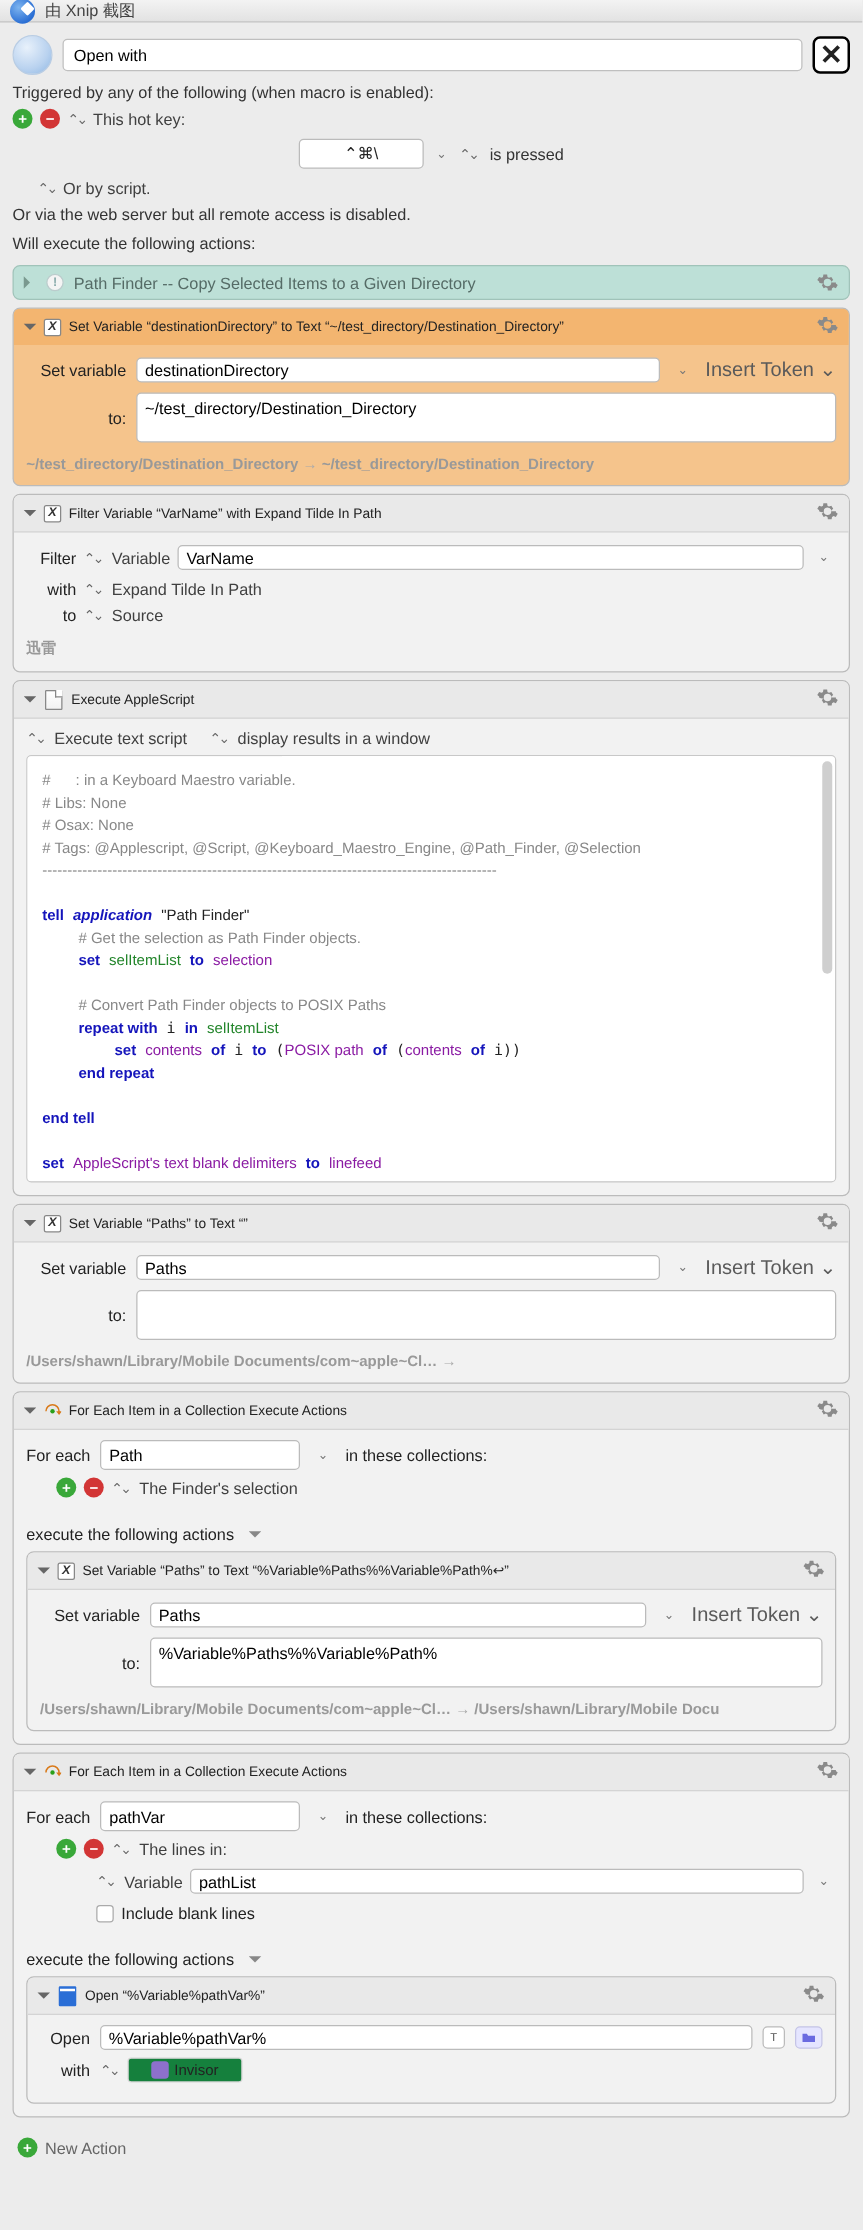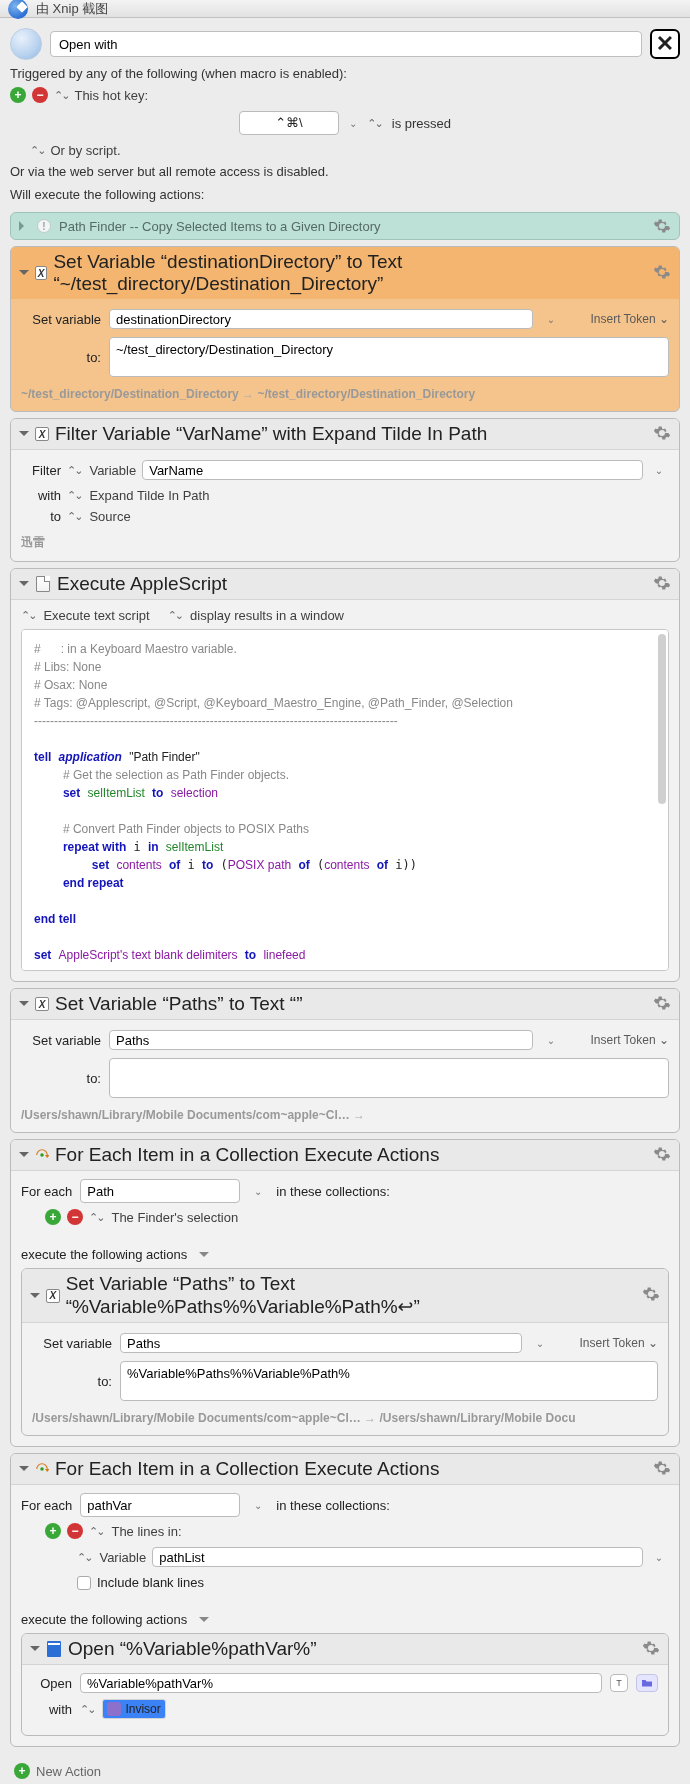--- a/index.html
+++ b/index.html
@@ -36,29 +36,29 @@
   .ab-head { display:flex; align-items:center; gap:6px; padding:4px 8px; }
   .ab-orange { background:#f5c48c; }
   .ab-orange .ab-head { background:#f3b570; }
   .ab-gray .ab-head { background:#e9e9e9; border-bottom:1px solid #d4d4d4;}
   .ab-gray { background:#f2f2f2; }
   .ab-body { padding:8px 10px 10px 10px; font-size:13px;}
   .disclose{ width:0;height:0;border:5px solid transparent; border-top-color:#666; margin-top:4px; cursor:pointer;}
   .xic{ width:14px;height:14px;border:1px solid #888;border-radius:2px;display:inline-flex;align-items:center;justify-content:center;font-size:10px;font-style:italic;font-weight:bold;background:#fff;color:#333;}
   .gear-r{ margin-left:auto; }
   .gear-r svg{width:18px;height:18px;}
-  .head-title{font-size:19px;color:#222;}
+  .head-title{font-size:11px;color:#222;}
 
   .field-row{display:flex;align-items:center;gap:8px;margin-bottom:6px;}
   .lbl{min-width:56px;text-align:right;}
   .lbl-s{min-width:40px;text-align:right;}
   .txt-input{flex:1;height:20px;border:1px solid #bbb;border-radius:4px;background:#fff;padding:0 6px;font-size:13px;}
   .txt-area{flex:1;min-height:34px;border:1px solid #bbb;border-radius:4px;background:#fff;padding:4px 6px;font-size:13px;resize:none;}
   .sel-chev{width:20px;height:24px;display:flex;align-items:center;justify-content:center;font-size:10px;color:#777;}
-  .link-txt{color:#5a5a5a;font-size:12px;cursor:pointer;text-align:right;min-width:100px;}
+  .link-txt{color:#5a5a5a;font-size:16px;cursor:pointer;text-align:left;min-width:100px;}
   .footer-note{color:#999;font-size:12px;padding-top:4px;font-weight:bold;}
   .footer-note .ar{color:#aaa;}
 
   .option-row{display:flex;align-items:center;gap:6px;margin-bottom:6px;}
   .option-row .updown{margin-right:2px;}
 
   .code-box{border:1px solid #c8c8c8;border-radius:4px;background:#fff;margin-top:4px;padding:10px 12px;height:342px;overflow:auto;position:relative;}
   .code-scroll{position:absolute;right:2px;top:4px;width:8px;height:170px;background:#cfcfcf;border-radius:4px;}
   pre{margin:0;font-family:Menlo,Monaco,monospace;font-size:12px;line-height:1.5;white-space:pre;}
   .cm{color:#888;}
@@ -78,21 +78,21 @@
   .new-action-row .add{width:16px;height:16px;border-radius:50%;background:#39a839;color:#fff;display:flex;align-items:center;justify-content:center;font-size:12px;font-weight:bold;}
 
   svg.gear path{fill:#8a8a8a;}
   .small-icon{width:16px;height:16px;display:inline-flex;align-items:center;justify-content:center;}
   .doc-ic{width:14px;height:16px;border:1px solid #888;border-radius:1px;background:linear-gradient(#fff,#f2f2f2);position:relative;}
   .doc-ic::after{content:"";position:absolute;right:-1px;top:-1px;width:5px;height:5px;background:#fff;border-left:1px solid #888;border-bottom:1px solid #888;}
   .loop-ic{width:14px;height:14px;position:relative;}
   .loop-ic svg{width:14px;height:14px;}
   .open-ic{width:14px;height:16px;background:#2a6ed6;border-radius:1px;position:relative;}
   .open-ic::before{content:"";position:absolute;left:1px;top:2px;right:1px;height:2px;background:#fff;}
-  .app-chip{display:inline-flex;align-items:center;gap:4px;padding:0 4px;height:20px;border:1px solid #d4d4d4;border-radius:3px;background:#3b82f6;font-size:12px;}
+  .app-chip{display:inline-flex;align-items:center;gap:4px;padding:0 18px;height:20px;border:1px solid #d4d4d4;border-radius:3px;background:#15803d;font-size:12px;}
   .app-chip .ai{width:14px;height:14px;border-radius:3px;background:#8d70cc;}
   .txt-btn{width:18px;height:18px;border:1px solid #bbb;border-radius:4px;font-size:9px;display:flex;align-items:center;justify-content:center;background:#fff;color:#555;}
   .folder-btn{width:22px;height:18px;border:1px solid #c4c4e6;border-radius:4px;background:#e5e5ff;display:flex;align-items:center;justify-content:center;}
   .folder-btn svg{width:12px;height:10px;}
 </style>
 </head>
 <body>
 
 <div class="titlebar">
   <div class="logo"></div>

